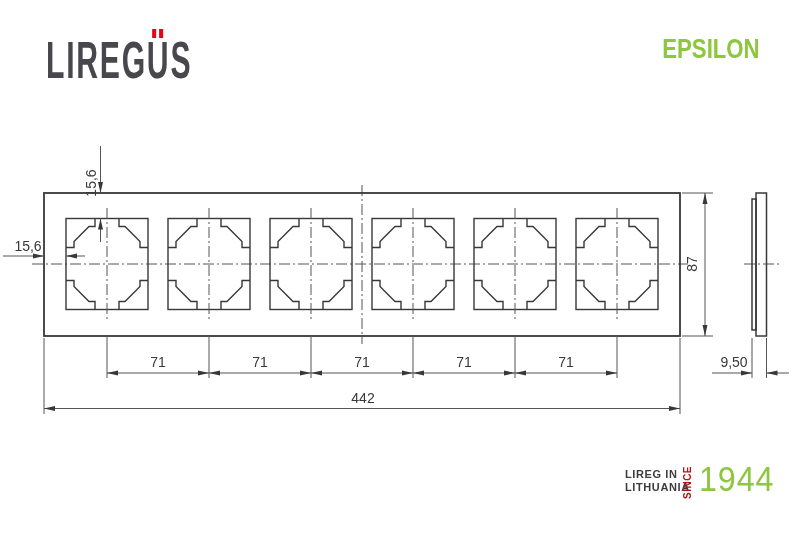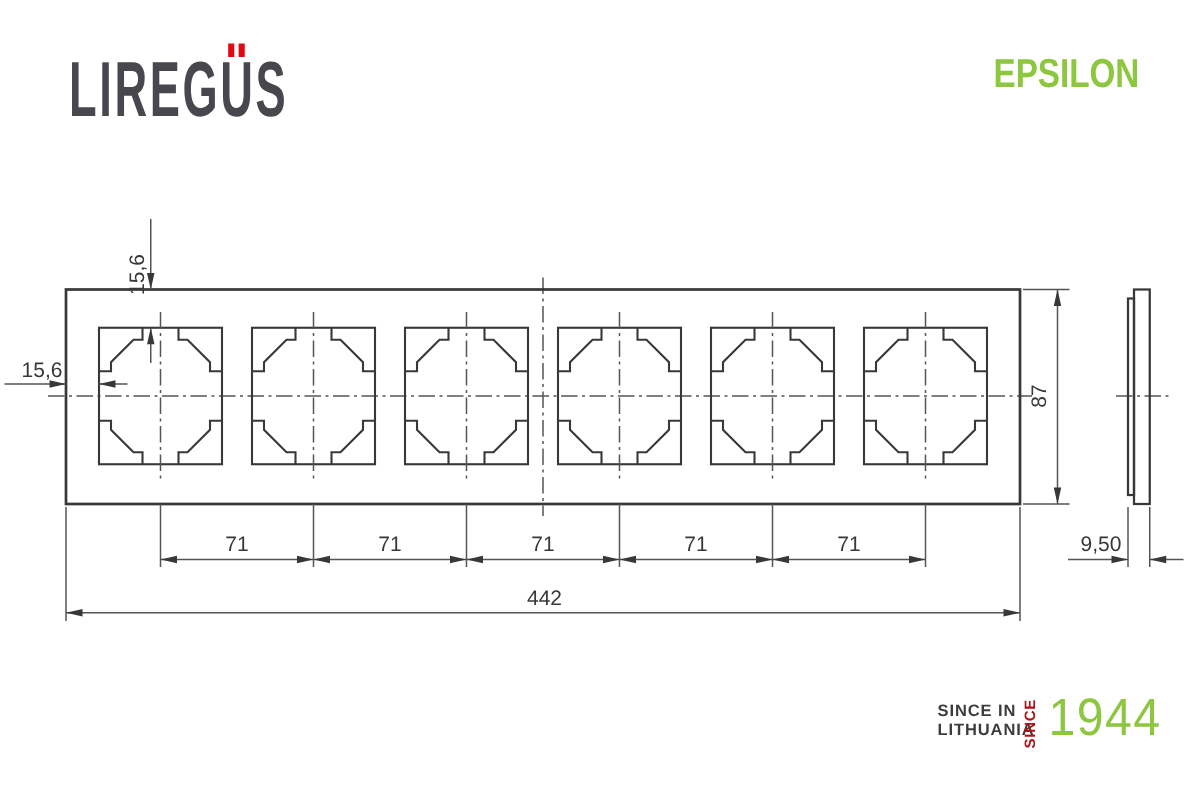--- a/index.html
+++ b/index.html
@@ -217,21 +217,21 @@
       </g>
       <g fill="#383838" stroke="none">
         <polygon points="752,373 741,370.5 741,375.5"></polygon>
         <polygon points="766.5,373 777.5,370.5 777.5,375.5"></polygon>
       </g>
       <text x="734" y="367" text-anchor="middle">9,50</text>
     </g>
   </svg>
 
   <div class="origin">
-    <div>SINCE IN</div>
+    <div>LIREG IN</div>
     <div>LITHUANIA</div>
   </div>
   <div class="since">
     <span>SINCE</span>
   </div>
   <div class="year">1944</div>
 
 </div>
 
 </body></html>

